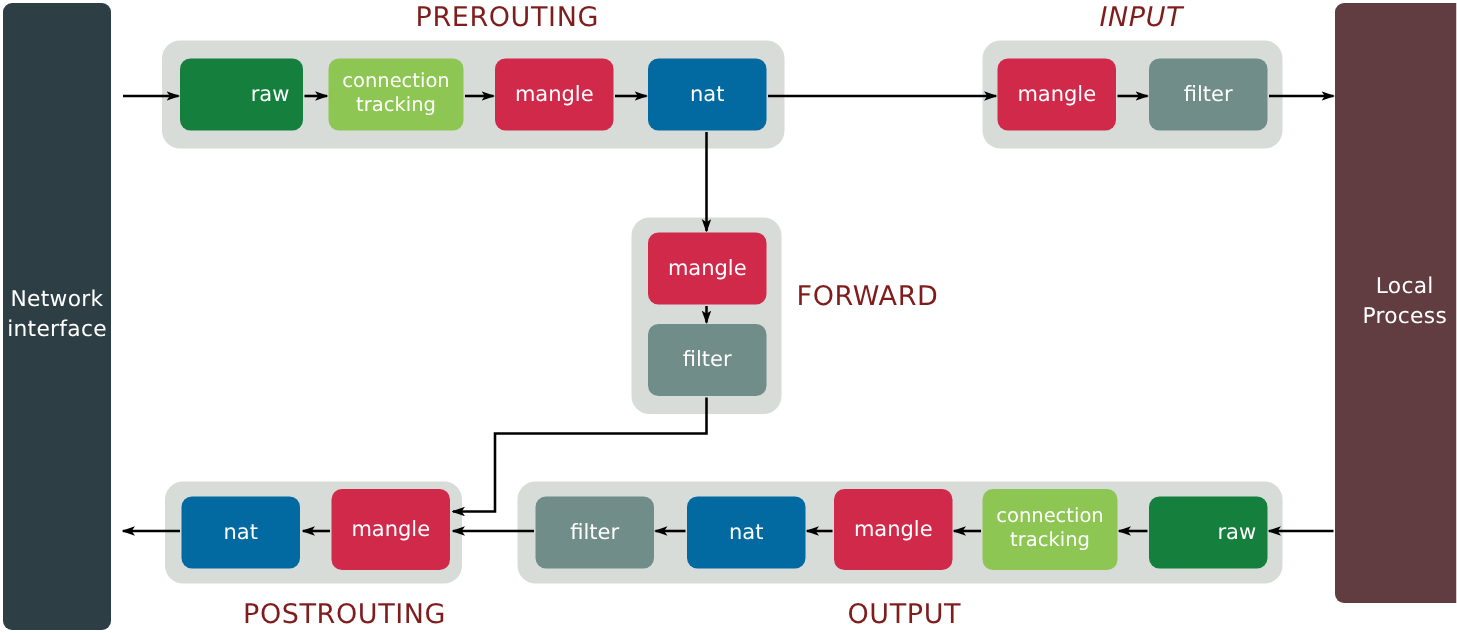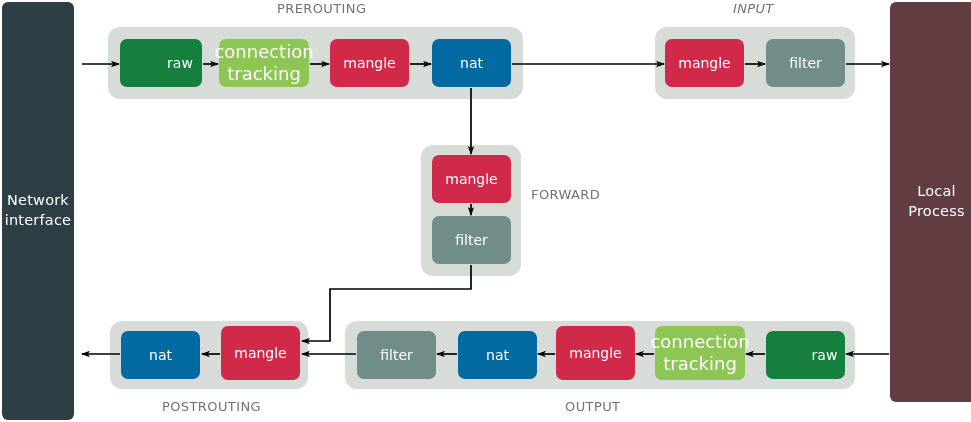--- a/index.html
+++ b/index.html
@@ -52,33 +52,33 @@
     display: flex;
     align-items: center;
     justify-content: center;
     text-align: center;
     color: #ffffff;
     font-size: 14px;
     line-height: 1.15;
     box-sizing: border-box;
     padding: 2px;
   }
-  .tbox.two-line { font-size: 18px; line-height: 1.2; }
+  .tbox.two-line { font-size: 13px; line-height: 1.2; }
 
   .c-raw    { background: #15803d; padding-left: 40px; }
   .c-conn   { background: #8dc653; }
   .c-mangle { background: #d1294a; }
   .c-nat    { background: #0369a1; }
   .c-filter { background: #708d8a; }
 
   
   .chain-label {
     position: absolute;
-    color: #737373;
-    font-size: 13px;
+    color: #7f1d1d;
+    font-size: 18px;
     letter-spacing: 0.4px;
     white-space: nowrap;
   }
 
   
   .connectors {
     position: absolute;
     left: 0;
     top: 0;
     width: 971px;

